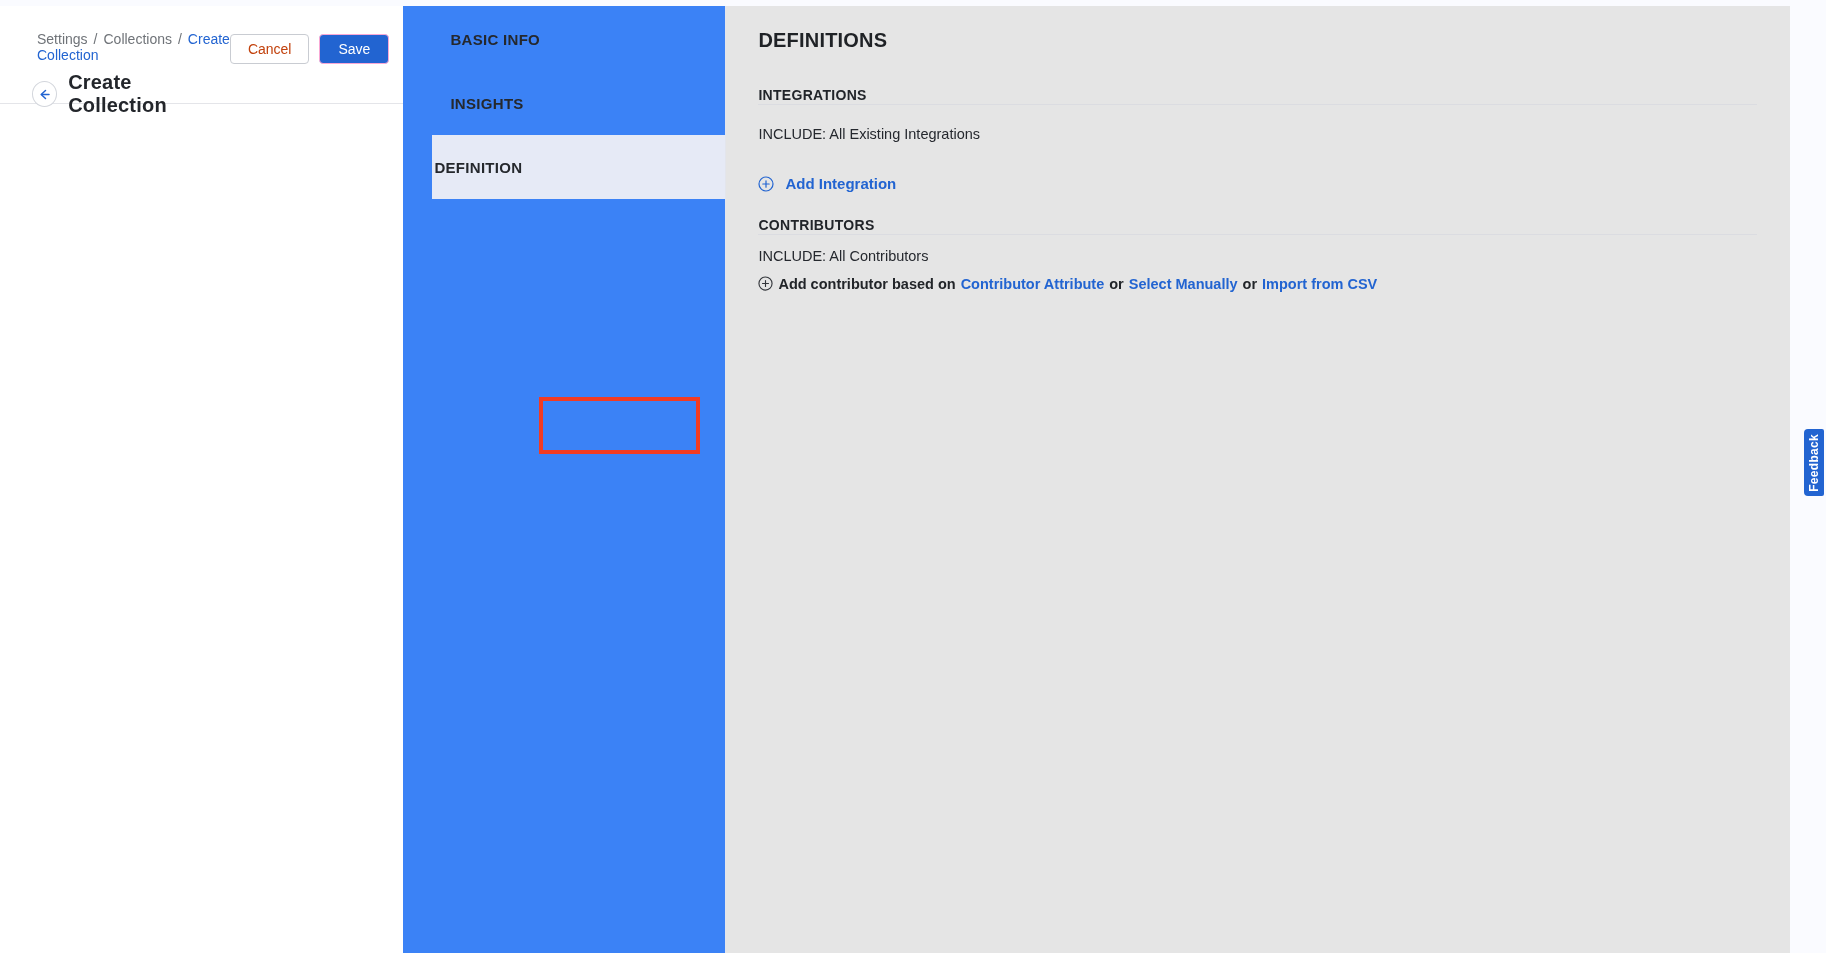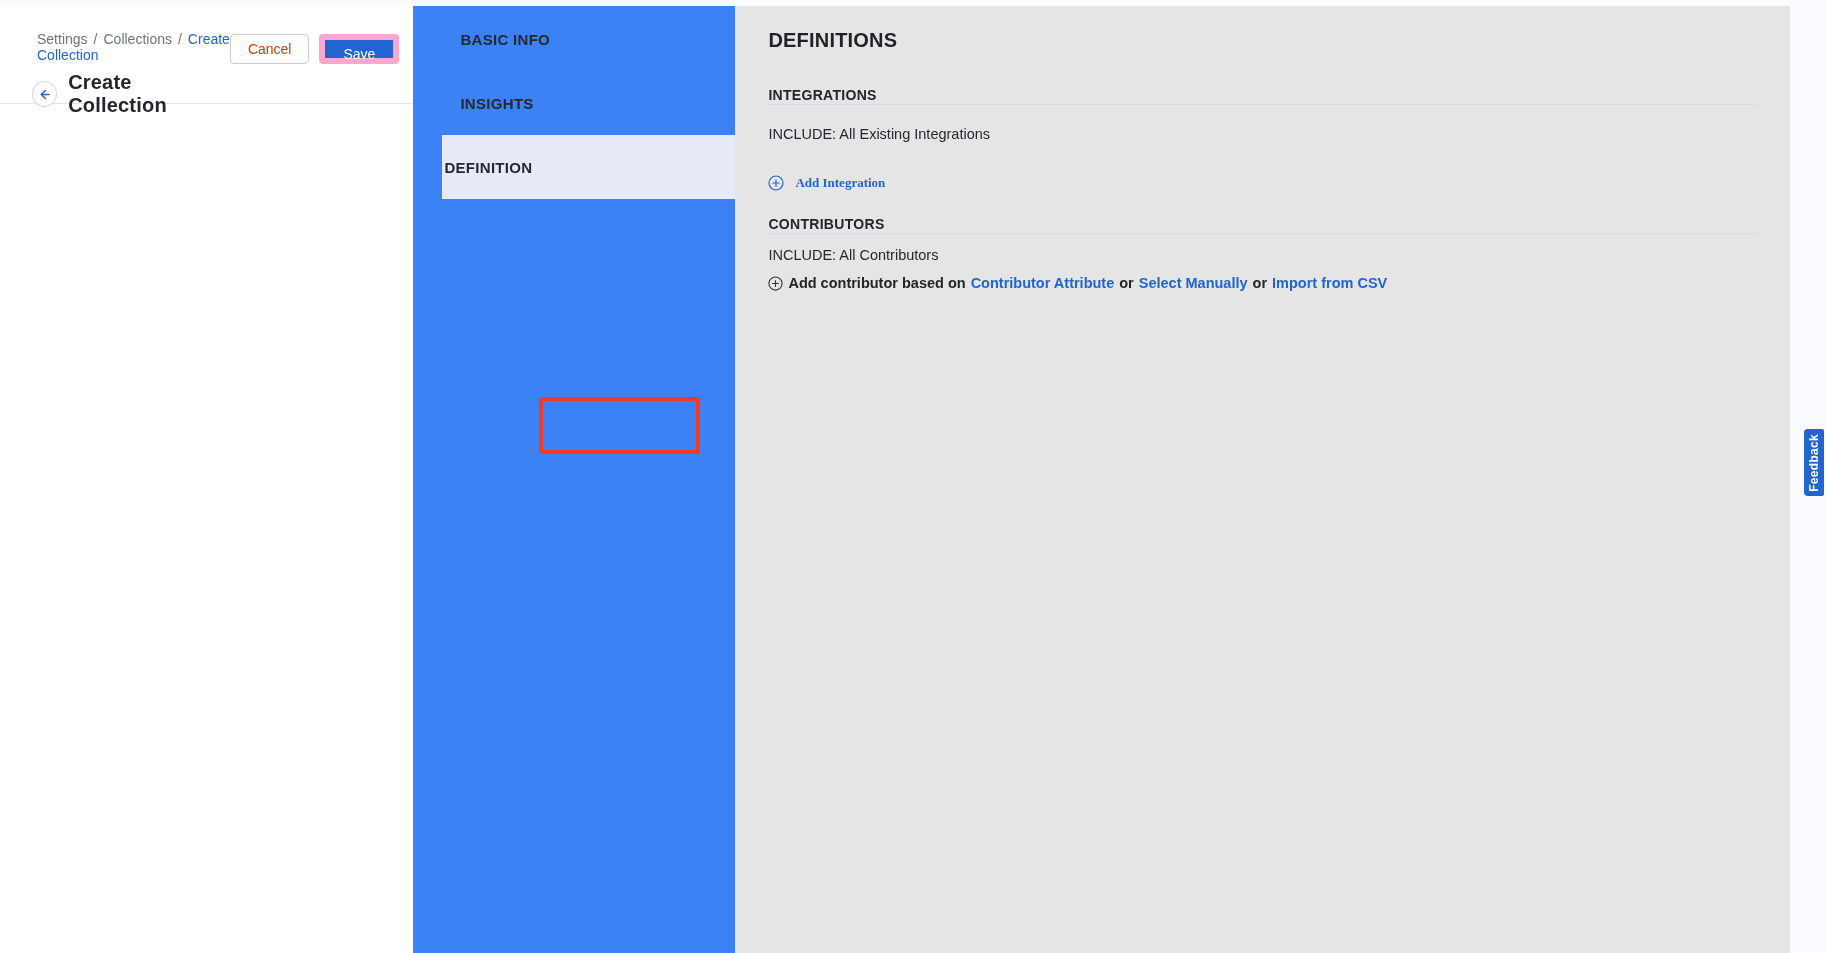--- a/index.html
+++ b/index.html
@@ -43,21 +43,21 @@
   .page-title { margin: 0; font-size: 20px; font-weight: 700; color: #23262B; letter-spacing: .2px; }
   .hdr-actions { padding: 28px 14px 0 0; display: flex; gap: 10px; align-items: flex-start; }
   .btn {
     height: 30px; border-radius: 4px; font-size: 14px;
     font-family: inherit; cursor: pointer; line-height: 28px;
   }
   .btn-secondary {
     background: #FFFFFF; border: 1px solid #C9CCD2; color: #c2410c; padding: 0 17px;
   }
   .btn-primary {
-    background: #2264D1; border: 6px solid #f9a8d4; color: #FFFFFF; padding: 0 18px; font-weight: 400;
+    background: #2264D1; border: 1px solid #f9a8d4; color: #FFFFFF; padding: 0 18px; font-weight: 400;
   }
 
   
   .body { flex: 1; display: flex; min-height: 0; }
   .sidebar {
     width: 323px; flex: 0 0 323px;
     background: #3b82f6;
     border-right: 1px solid #E3E5EC;
     padding-top: 1px;
     font-weight: bold;
@@ -76,28 +76,28 @@
   }
   .content-title { margin: 0 0 35px 0; font-size: 20px; font-weight: 700; color: #1F2226; letter-spacing: .2px; }
   .sec-header {
     font-size: 14px; font-weight: 700; color: #212429; letter-spacing: .3px;
     padding-bottom: 1px; border-bottom: 1px solid #DBDCE1;
   }
   .sec-header.mt { margin-top: 25px; }
   .include-line { margin-top: 21px; font-size: 14.5px; color: #25282E; }
   .include-line.tight { margin-top: 13px; }
   .add-row {
-    margin-top: 33px; display: flex; align-items: flex-start; gap: 11px;
+    margin-top: 33px; display: flex; align-items: flex-end; gap: 11px;
     background: none; border: none; padding: 0; cursor: pointer;
-    color: #2264D1; font-weight: 700; font-size: 13px; font-family: Liberation Serif, serif;
+    color: #2264D1; font-weight: 700; font-size: 15px; font-family: Liberation Sans, sans-serif;
   }
   .note { margin: 22px 0 0 0; font-size: 14.5px; color: #25282E; }
   .note b { font-weight: 700; }
   .add-contrib-row {
-    margin-top: 12px; display: flex; align-items: flex-end; gap: 5px;
+    margin-top: 12px; display: flex; align-items: flex-start; gap: 5px;
     font-size: 14.5px; font-weight: 700; color: #222529;
   }
   .add-contrib-row .icon { color: #33363B; display: flex; }
   .add-row .icon { display: flex; }
   .link { color: #2264D1; cursor: pointer; text-decoration: none; }
 
   
   .annotation-box {
     position: absolute; left: 539px; top: 397px;
     width: 161px; height: 57px;

